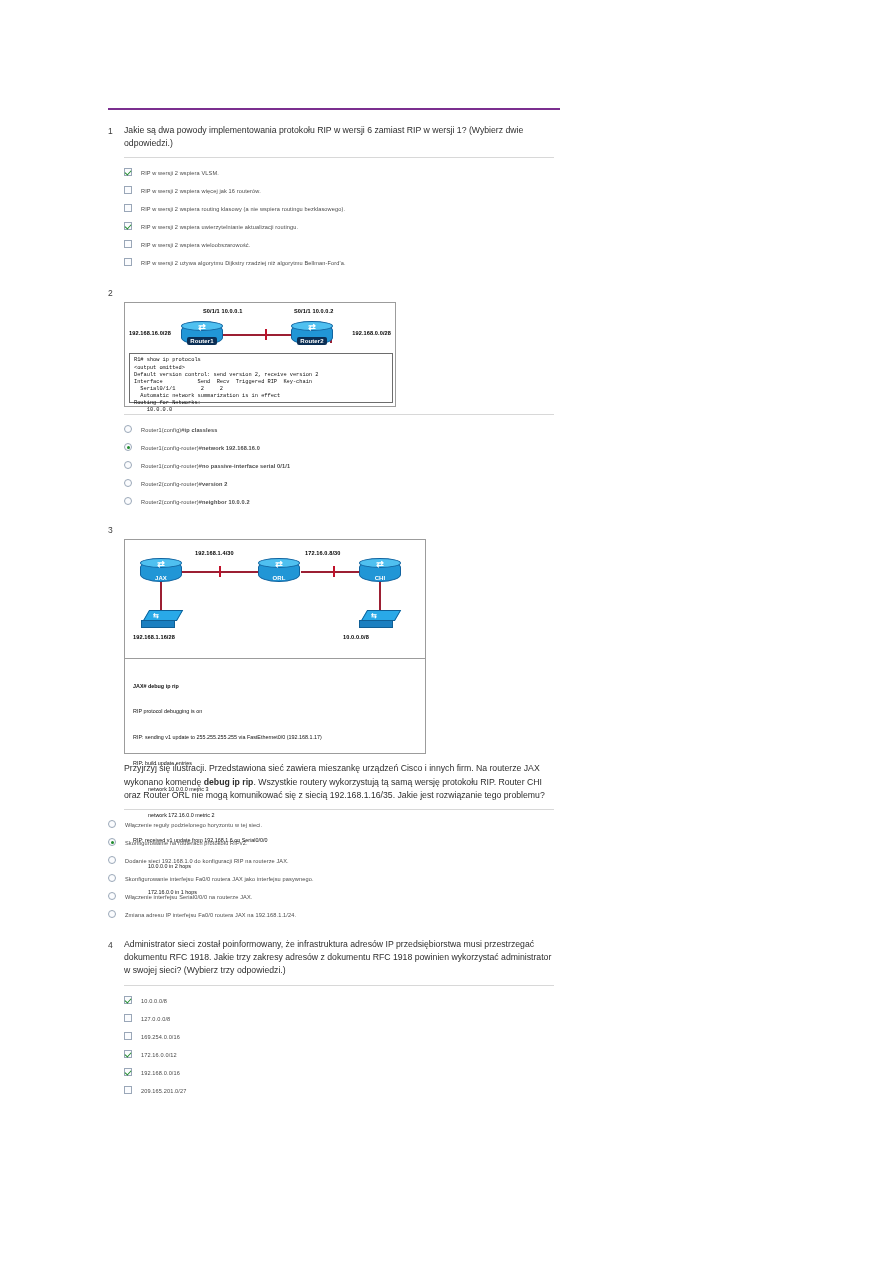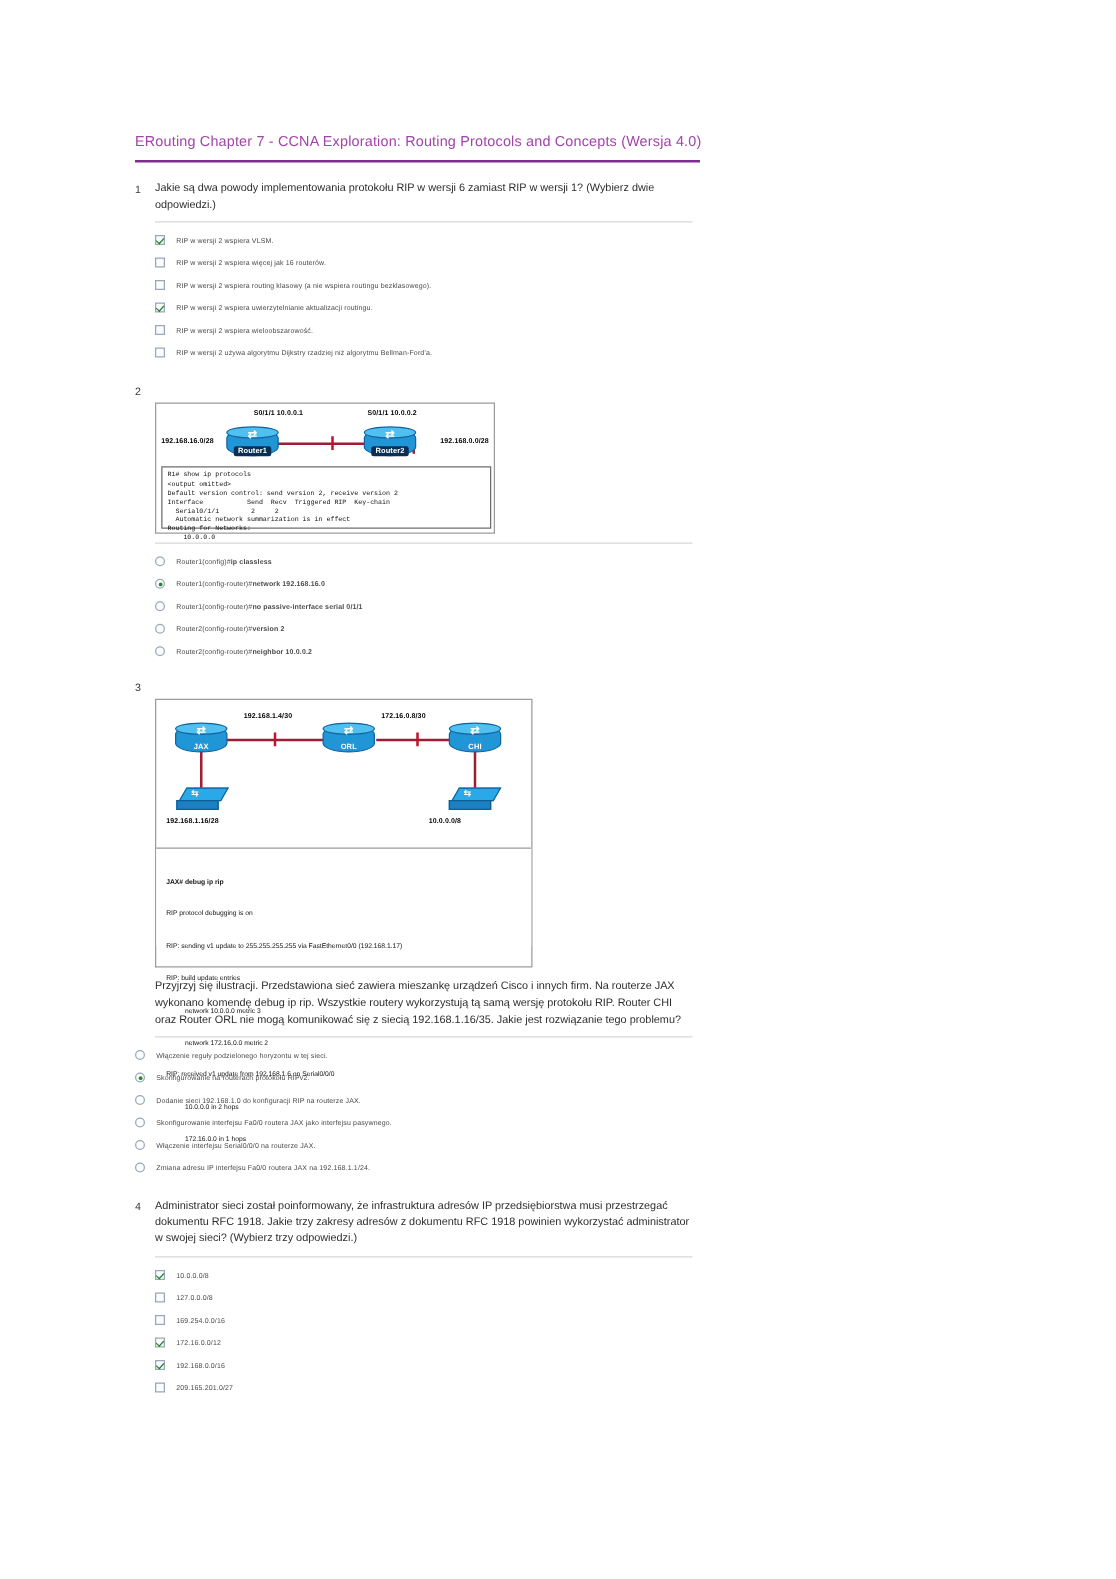--- a/index.html
+++ b/index.html
@@ -52,21 +52,21 @@
     color: #3a3a3a;
     line-height: 13px;
     padding-top: 1px;
   }
   .q-text {
     font-size: 8.7px;
     line-height: 13.2px;
     color: #2e2e2e;
     width: 432px;
   }
-  .q-text b { font-weight: normal; }
+  .q-text b { font-weight: bold; }
   .q-rule {
     border-top: 1px solid #d8d8d8;
     margin: 7px 0 8px 16px;
     width: 430px;
   }
   .options {
     margin-left: 16px;
   }
   .option {
     display: flex;
@@ -263,21 +263,20 @@
     border: none;
     border-top: 1px solid #9c9c9c;
   }
   .term b { font-weight: bold; }
 </style>
 </head>
 <body>
 
 <div class="page">
 
-  <div class="quiz-title">ERouting Chapter 7 - CCNA Exploration: Routing Protocols and Concepts (Wersja 4.0)</div>
   <div class="title-rule"></div>
 
   <div class="question">
     <div class="q-head">
       <div class="q-num">1</div>
       <div class="q-text">Jakie są dwa powody implementowania protokołu RIP w wersji 6 zamiast RIP w wersji 1? (Wybierz dwie odpowiedzi.)</div>
     </div>
     <div class="q-rule"></div>
     <div class="options">
       <div class="option">

